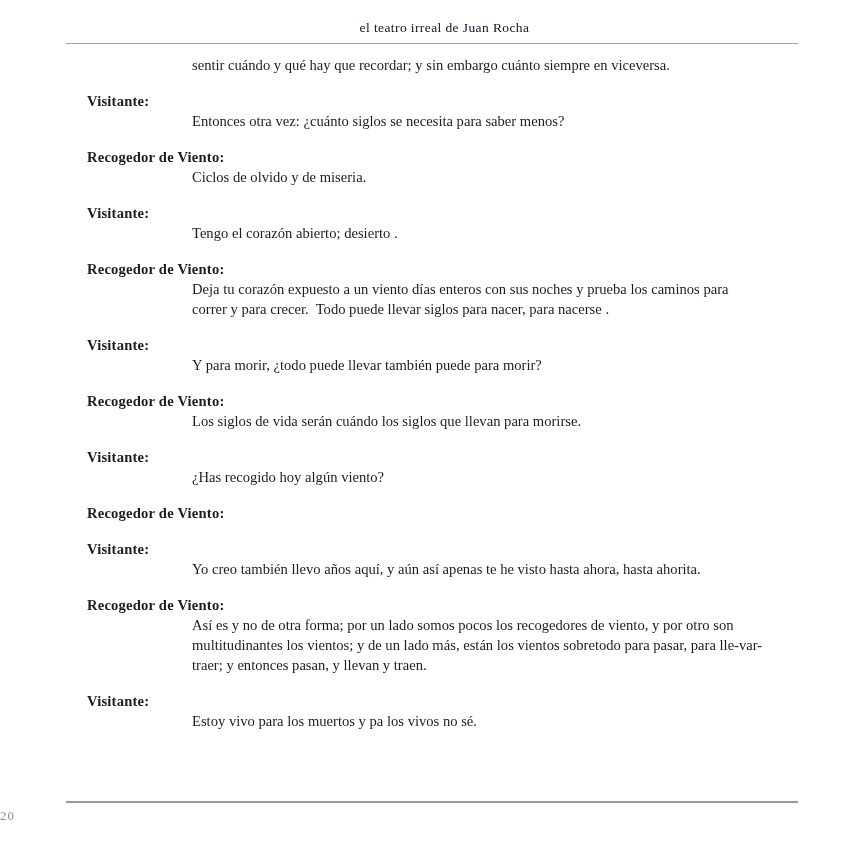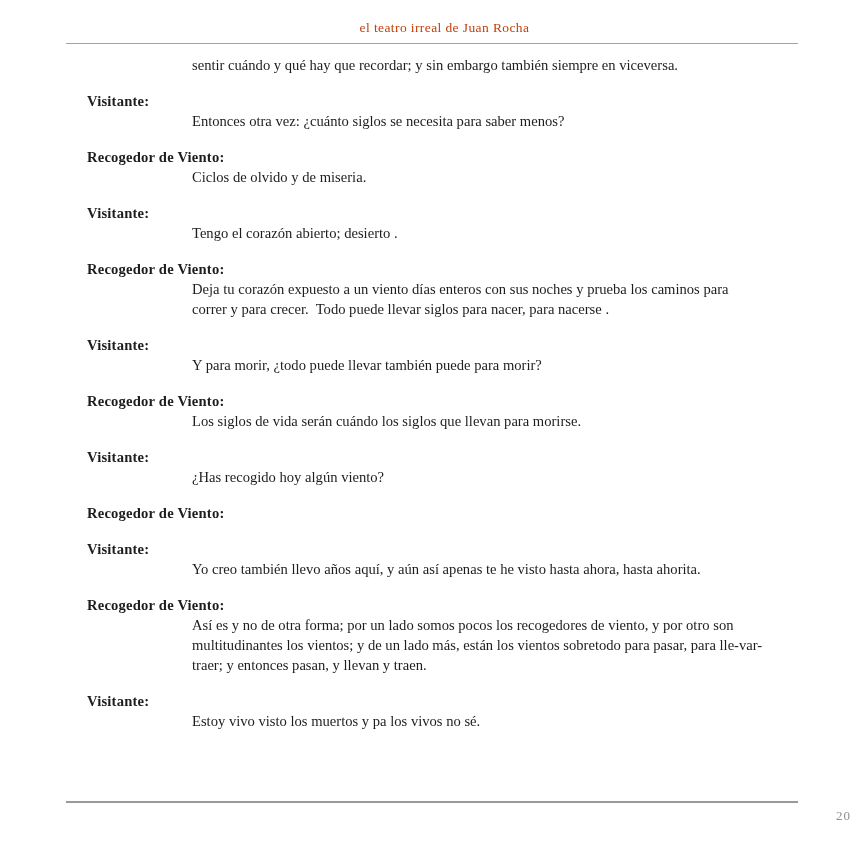--- a/index.html
+++ b/index.html
@@ -16,21 +16,21 @@
     color: #1d1d1b;
     overflow: hidden;
   }
   .header-title {
     position: absolute;
     top: 20px;
     left: 0;
     right: 0;
     text-align: center;
     font-size: 13.5px;
-    color: #c2410c;
+    color: #0f172a;
     letter-spacing: 0.4px;
     padding-left: 38px;
   }
   .rule {
     position: absolute;
     left: 66px;
     width: 732px;
     border: 0;
     margin: 0;
     padding: 0;
@@ -67,38 +67,38 @@
   }
   .speaker {
     font-weight: bold;
     letter-spacing: 0.2px;
   }
   .page-number {
     position: absolute;
     top: 808px;
     left: 0;
     right: 0;
-    text-align: right;
+    text-align: left;
     font-size: 13px;
     color: #8f8f8b;
     letter-spacing: 1px;
   }
 </style>
 </head>
 <body>
 
 <div class="page">
 
   <div class="header-title">el teatro irreal de Juan Rocha</div>
 
   <hr class="rule rule-top">
 
   <div class="content">
 
-    <p class="continuation">sentir cuándo y qué hay que recordar; y sin embargo también siempre en viceversa.</p>
+    <p class="continuation">sentir cuándo y qué hay que recordar; y sin embargo cuánto siempre en viceversa.</p>
 
     <div class="block">
       <p class="speaker">Visitante:</p>
       <p class="line">Entonces otra vez: ¿cuánto siglos se necesita para saber menos?</p>
     </div>
 
     <div class="block">
       <p class="speaker">Recogedor de Viento:</p>
       <p class="line">Ciclos de olvido y de miseria.</p>
     </div>
@@ -137,21 +137,21 @@
       <p class="line">Yo creo también llevo años aquí, y aún así apenas te he visto hasta ahora, hasta ahorita.</p>
     </div>
 
     <div class="block">
       <p class="speaker">Recogedor de Viento:</p>
       <p class="line">Así es y no de otra forma; por un lado somos pocos los recogedores de viento, y por otro son multitudinantes los vientos; y de un lado más, están los vientos sobretodo para pasar, para lle-var-traer; y entonces pasan, y llevan y traen.</p>
     </div>
 
     <div class="block">
       <p class="speaker">Visitante:</p>
-      <p class="line">Estoy vivo visto los muertos y pa los vivos no sé.</p>
+      <p class="line">Estoy vivo para los muertos y pa los vivos no sé.</p>
     </div>
 
   </div>
 
   <hr class="rule rule-bottom">
 
   <div class="page-number">20</div>
 
 </div>
 

